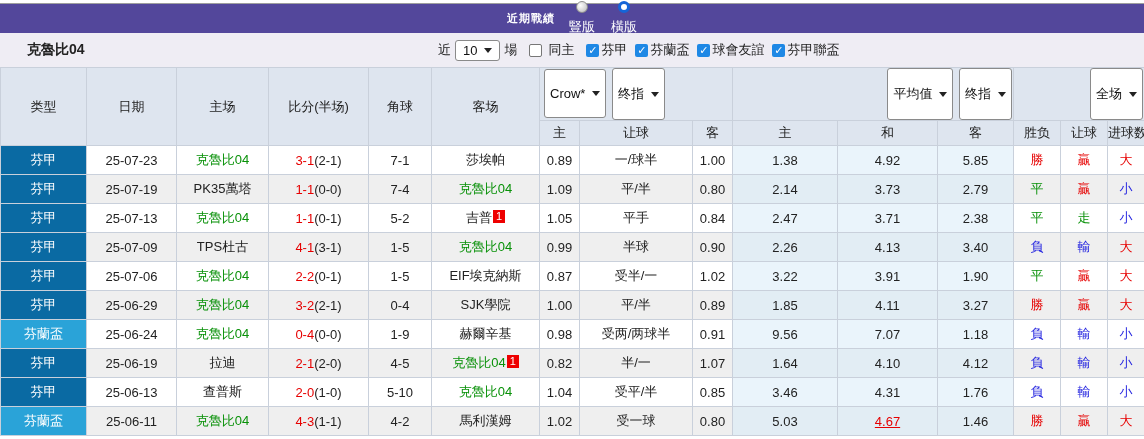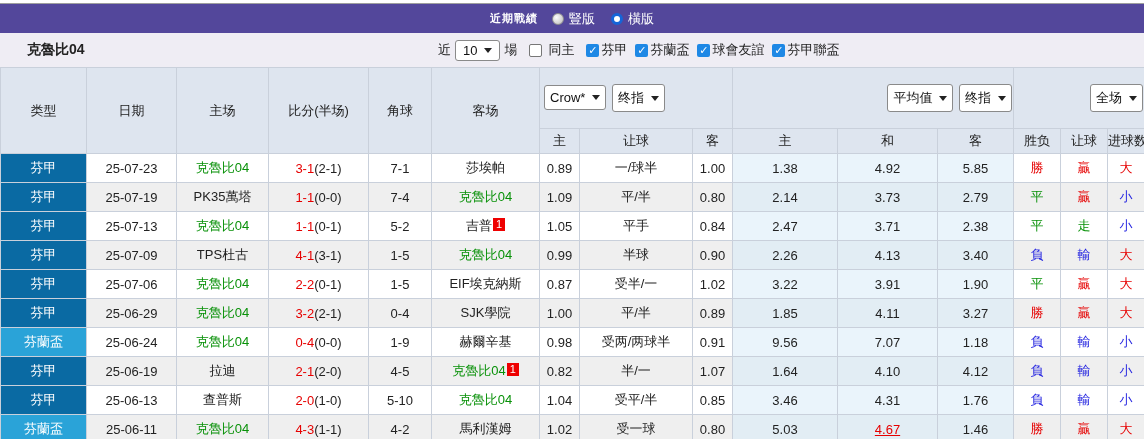--- a/index.html
+++ b/index.html
@@ -25,21 +25,21 @@
   }
   
   .top-strip{height:4px;background:#fff;border-bottom:1px solid #9e9e9e;}
   
   .title-bar{
     height:29px;background:var(--bar-purple);color:#fff;
     display:flex;align-items:center;justify-content:center;gap:14px;
   }
   .title-bar .title{font-size:11px;font-weight:bold;letter-spacing:1px;}
   .radio-group{display:flex;align-items:center;gap:16px;font-size:13px;}
-  .radio-opt{display:inline-flex;align-items:center;gap:5px;cursor:pointer;}
+  .radio-opt{display:inline-flex;align-items:center;gap:5px;cursor:pointer;flex-direction:column;}
   .radio-dot{width:12px;height:12px;border-radius:50%;display:inline-block;}
   .radio-grey{background:radial-gradient(circle at 35% 35%,#fdfdfd,#b9b9b9);border:1px solid #8f8f8f;}
   .radio-blue{background:#fff;border:3px solid #1565D8;}
   
   .filter-bar{
     height:34px;background:#EFEDF4;position:relative;display:flex;align-items:center;
   }
   .filter-bar .team-name{position:absolute;left:27px;font-size:14px;font-weight:bold;color:#222;}
   .filter-controls{position:absolute;left:438px;display:flex;align-items:center;gap:4px;color:#222;}
   .sel{
@@ -53,21 +53,21 @@
   }
   .cb.checked{background:var(--checkbox-blue);color:#fff;}
   .cb.unchecked{background:#fff;border:1px solid #777;}
   .lg-filter{display:inline-flex;align-items:center;}
   
   table{border-collapse:collapse;table-layout:fixed;width:1144px;}
   th,td{border:1px solid var(--border);overflow:hidden;white-space:nowrap;text-align:center;}
   thead th{background:var(--header-bg);font-weight:normal;color:#222;height:25px;font-size:13px;}
   thead .dd-cell{text-align:left;padding-left:3px;}
   thead .dd-cell.center{text-align:right;}
-  thead .dd-cell .sel{padding:4px 5px;margin:16px 1px;}
+  thead .dd-cell .sel{padding:16px 5px;margin:0 1px;}
   tbody td{height:29px;font-size:13px;color:#222;}
   tbody tr:nth-child(even) td{background:var(--stripe);}
   tbody tr:nth-child(odd) td{background:#fff;}
   tbody tr:nth-child(odd) td.tint{background:var(--tint-odd);}
   tbody tr:nth-child(even) td.tint{background:var(--tint-even);}
   td.league{color:#fff;}
   tbody tr td.league.jia{background:var(--league-jia);}
   tbody tr td.league.cup{background:var(--league-cup);}
   .team.self{color:var(--self-green);}
   .badge{

